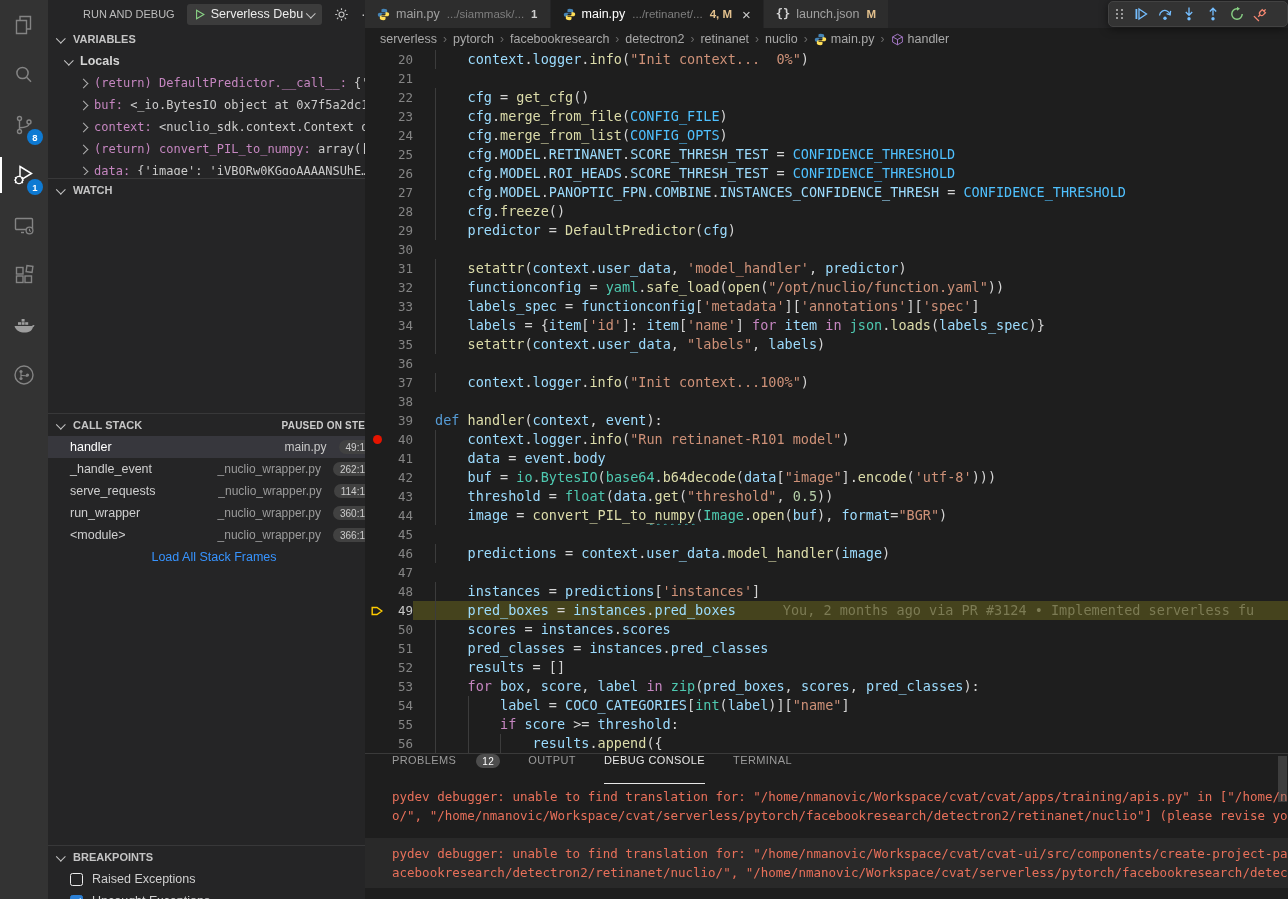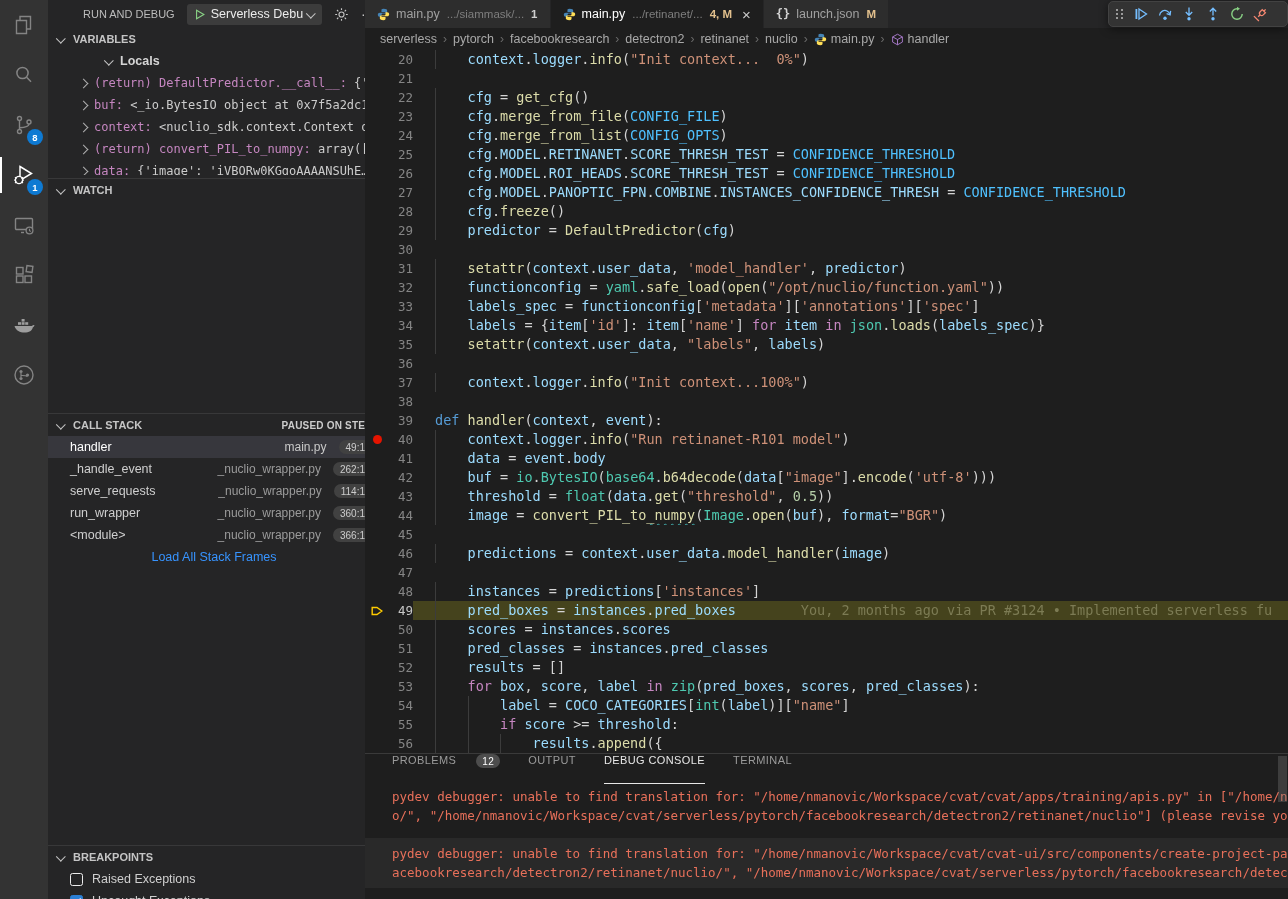--- a/index.html
+++ b/index.html
@@ -22,21 +22,21 @@
   .sb-gear{margin-left:12px;cursor:pointer;display:flex;}
   .sb-dots{margin-left:12px;color:#c5c5c5;font-size:14px;letter-spacing:1px;cursor:pointer;}
   .chev-down{width:6px;height:6px;border-left:1.3px solid #c5c5c5;border-bottom:1.3px solid #c5c5c5;transform:rotate(-45deg) translateY(-1px);display:inline-block;flex:none;}
   .chev-right{width:6px;height:6px;border-top:1.3px solid #b0b0b0;border-right:1.3px solid #b0b0b0;transform:rotate(45deg);display:inline-block;flex:none;}
   .sect{position:absolute;left:0;right:0;overflow:hidden;}
   .sect-h{display:flex;align-items:center;height:22px;padding:0 8px;font-size:11px;font-weight:bold;color:#c5c5c5;cursor:pointer;text-align:right;}
   .sect-h .chev-down{margin:0 8px 0 2px;}
   .sect-border{border-top:1px solid rgba(128,128,128,0.22);}
   .sect-vars{top:28px;height:150px;}
   .vars-body{height:125px;overflow:hidden;}
-  .scope-row{height:22px;display:flex;align-items:center;padding-left:18px;font-weight:bold;font-size:12.5px;color:#d5d5d5;cursor:pointer;margin-left:40px;}
+  .scope-row{height:22px;display:flex;align-items:center;padding-left:18px;font-weight:bold;font-size:12.5px;color:#d5d5d5;cursor:pointer;}
   .scope-row .chev-down{margin-right:7px;}
   .var-row{height:22px;display:flex;align-items:center;padding-left:32px;font-family:"DejaVu Sans Mono",monospace;font-size:12px;white-space:pre;overflow:hidden;cursor:pointer;}
   .var-row .chev-right{margin-right:7px;}
   .var-name{color:#c586c0;}
   .var-val{color:#cccccc;}
   .sect-watch{top:178px;height:235px;}
   .sect-callstack{top:413px;height:432px;}
   .cs-status{margin-left:auto;font-size:10px;font-weight:bold;color:#cccccc;letter-spacing:.2px;}
   .cs-row{height:22px;display:flex;align-items:center;padding:0 8px 0 22px;cursor:pointer;font-size:12.5px;}
   .cs-row.selected{background:#37373d;}
@@ -84,21 +84,21 @@
   .bp-zone{width:24px;display:flex;align-items:center;justify-content:center;cursor:pointer;}
   .lnum{width:24px;text-align:right;color:#858585;font-size:12.5px;font-family:"DejaVu Sans Mono",monospace;}
   .code-row.current .lnum{color:#c6c6c6;}
   .code-content{flex:1;position:relative;padding-left:22px;overflow:hidden;}
   .code-row.current .code-content{background:#45431d;}
   .bp-dot{width:9px;height:9px;border-radius:50%;background:#e51400;}
   .ig{position:absolute;top:0;bottom:0;width:1px;background:#3c3c3c;}
   .tk-p{color:#d4d4d4;} .tk-v{color:#9cdcfe;} .tk-f{color:#dcdcaa;} .tk-k{color:#c586c0;}
   .tk-d{color:#569cd6;} .tk-t{color:#4ec9b0;} .tk-C{color:#4fc1ff;} .tk-s{color:#ce9178;} .tk-n{color:#b5cea8;}
   .tk-q{color:#dcdcaa;text-decoration:underline;text-decoration-style:wavy;text-decoration-color:#3fa9a9;text-decoration-thickness:1px;text-underline-offset:3px;}
-  .blame{color:#7c7b54;margin-left:65px;}
+  .blame{color:#7c7b54;margin-left:47px;}
 
   
   .panel{position:absolute;left:365px;top:753px;right:0;bottom:0;background:#1e1e1e;border-top:1px solid #3a3a3a;overflow:hidden;}
   .panel-tabs{height:33px;display:flex;align-items:center;padding-left:27px;}
   .ptab{position:relative;height:33px;display:flex;align-items:flex-start;margin-right:28px;font-size:11px;letter-spacing:.4px;color:#9b9b9b;cursor:pointer;white-space:nowrap;}
   .ptab.active{color:#e7e7e7;}
   .ptab.active::after{content:"";position:absolute;left:0;right:0;bottom:3px;height:1px;background:#e7e7e7;}
   .pbadge{margin-left:20px;background:#4d4d4d;border-radius:9px;min-width:11px;padding:1.5px 6px;font-size:10px;color:#ffffff;text-align:center;}
   .panel-body{position:relative;font-family:"DejaVu Sans Mono",monospace;font-size:12.5px;color:#e8705a;}
   .msg{padding-left:27px;white-space:pre;overflow:hidden;}

